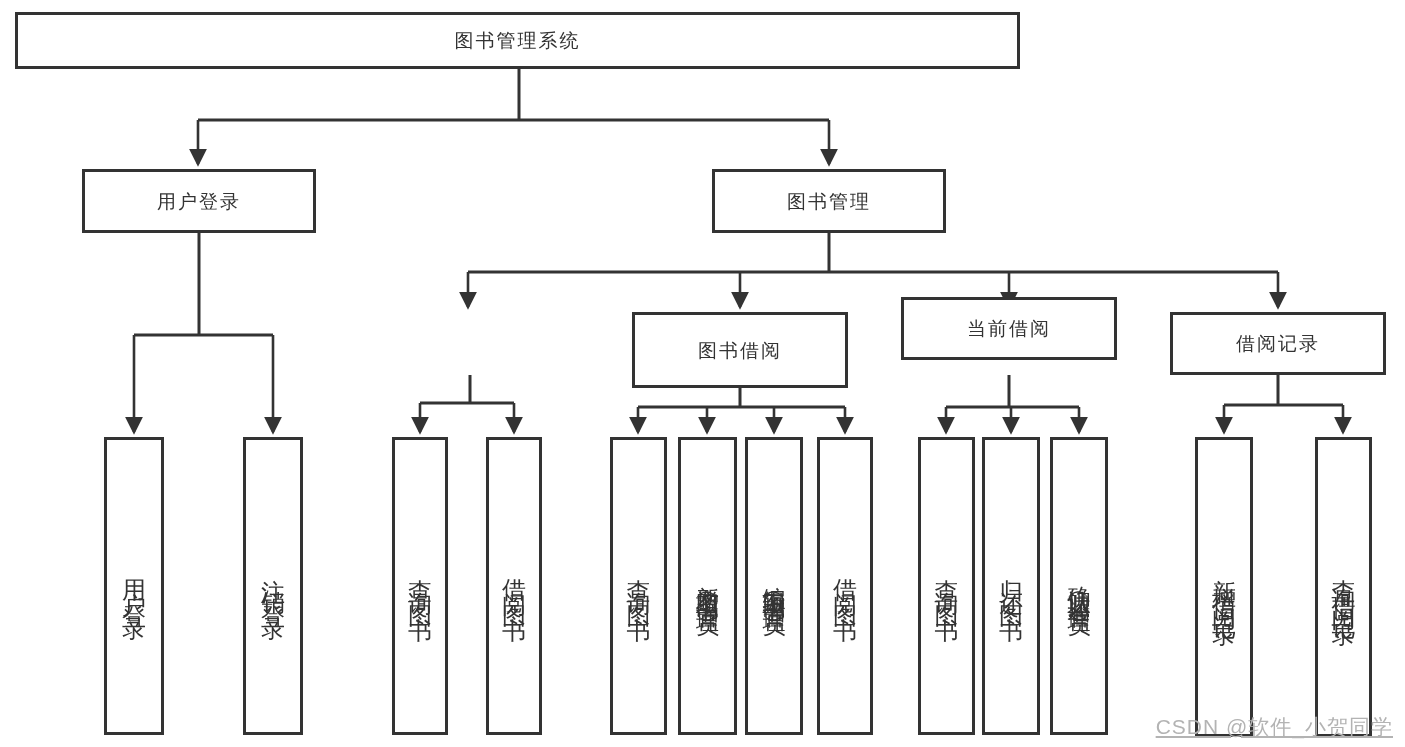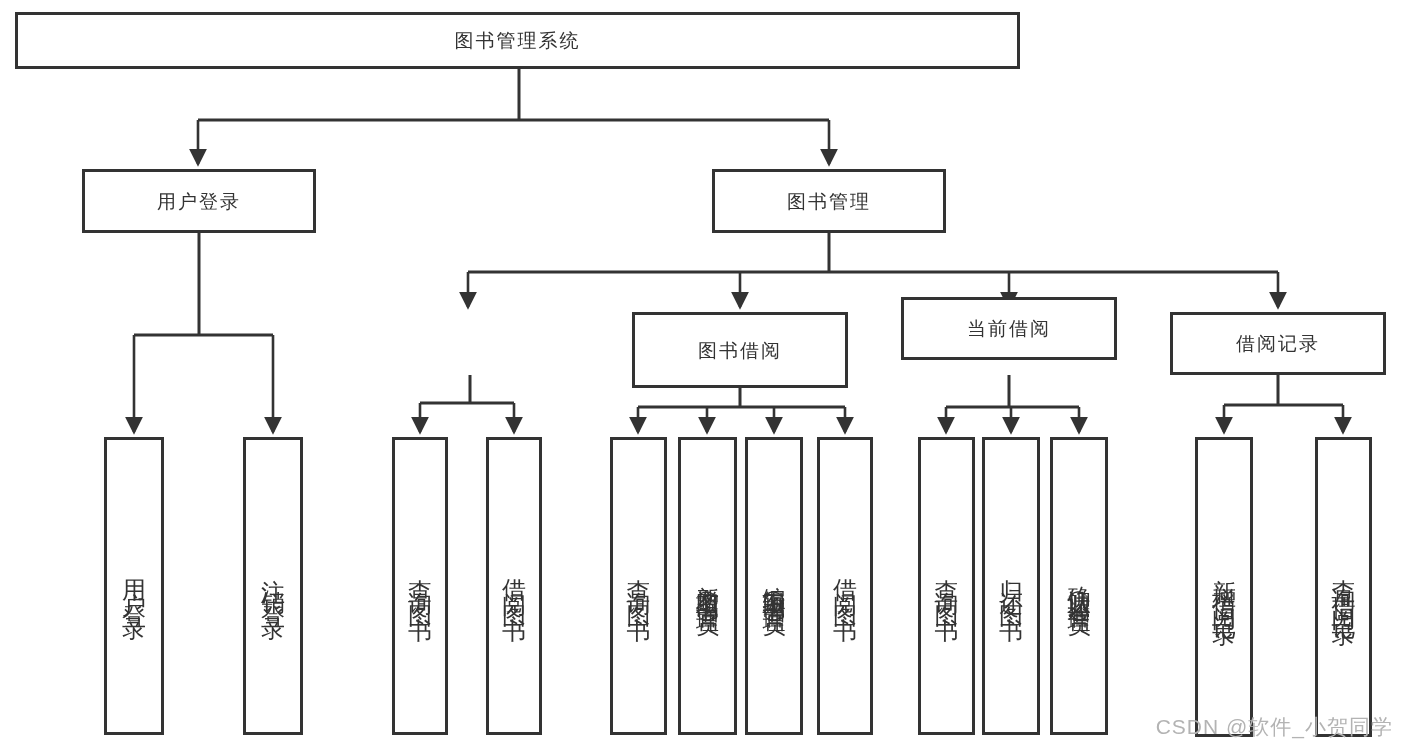--- a/index.html
+++ b/index.html
@@ -52,20 +52,21 @@
     font-size: 23px;
   }
   .watermark {
     position: absolute;
     right: 12px;
     bottom: 6px;
     font-size: 21px;
     color: #b3b3b3;
     letter-spacing: 1px;
     white-space: nowrap;
+    text-decoration: underline;
   }
 </style>
 </head>
 <body>
 
 <div class="canvas">
 
   <svg class="wires" viewBox="0 0 1405 747" xmlns="http://www.w3.org/2000/svg">
     <defs>
       <marker id="arrow" viewBox="0 0 10 10" refX="8.5" refY="5" markerWidth="7" markerHeight="7" orient="auto">

